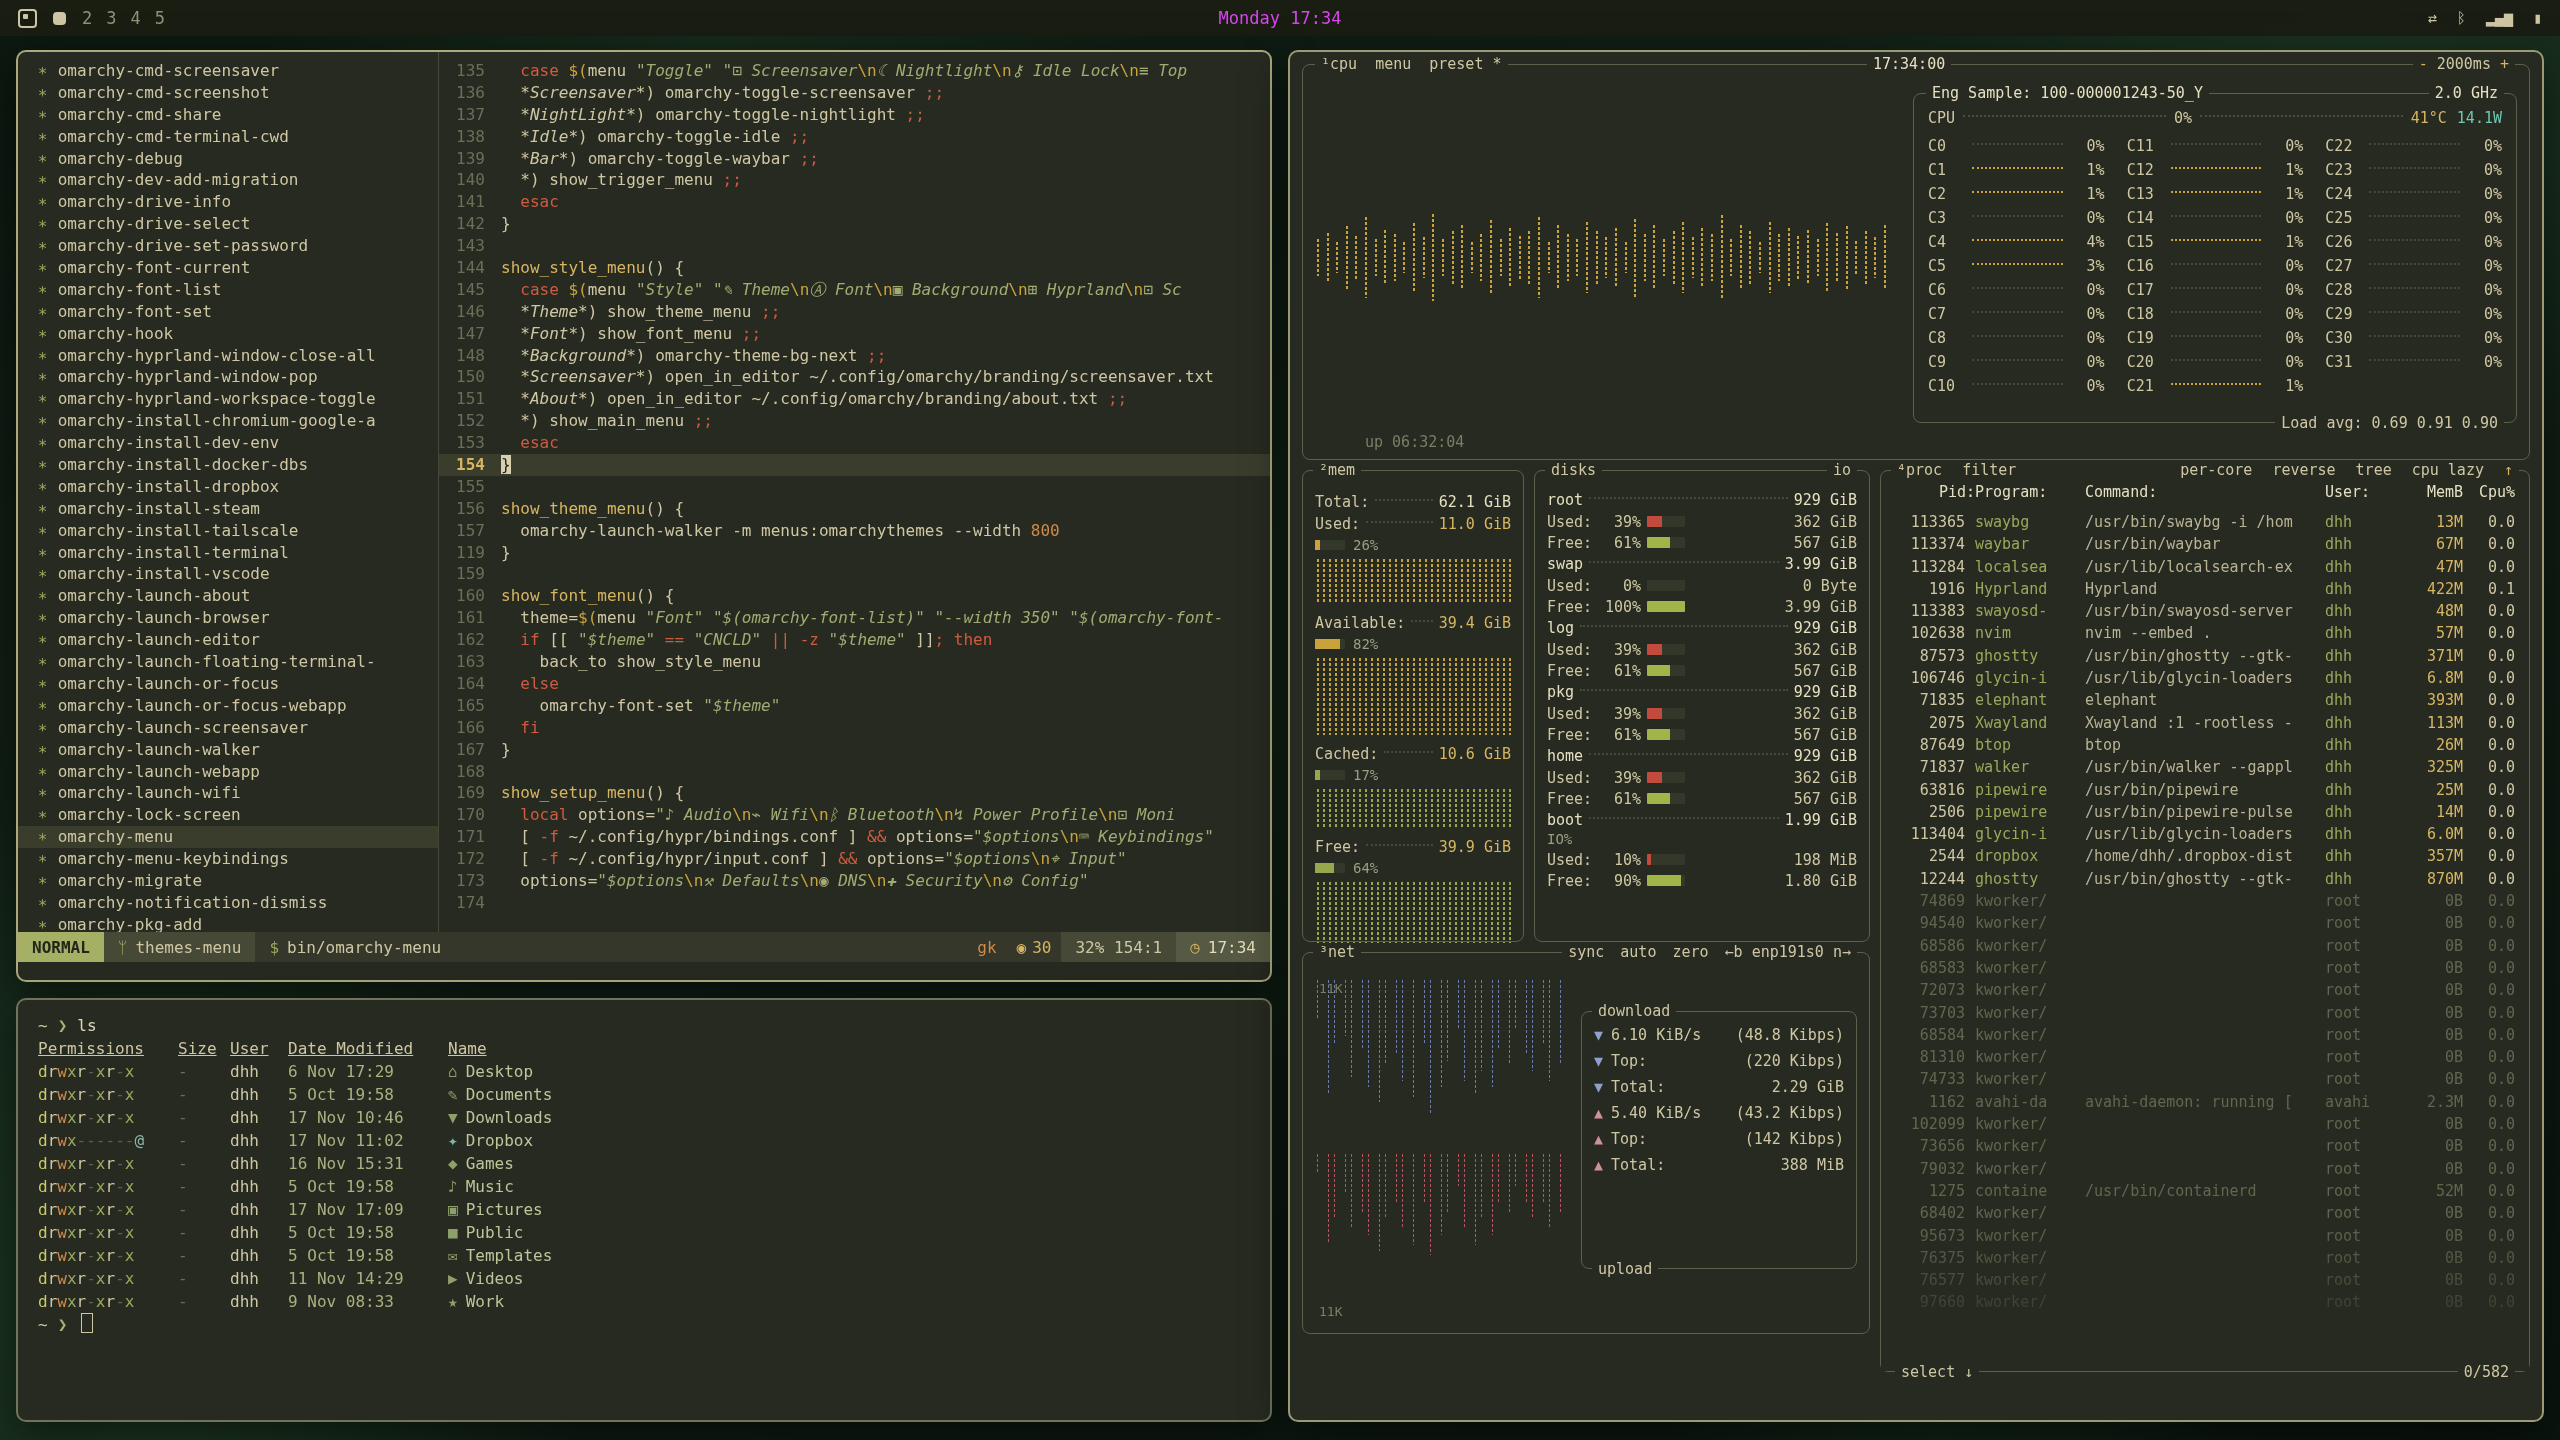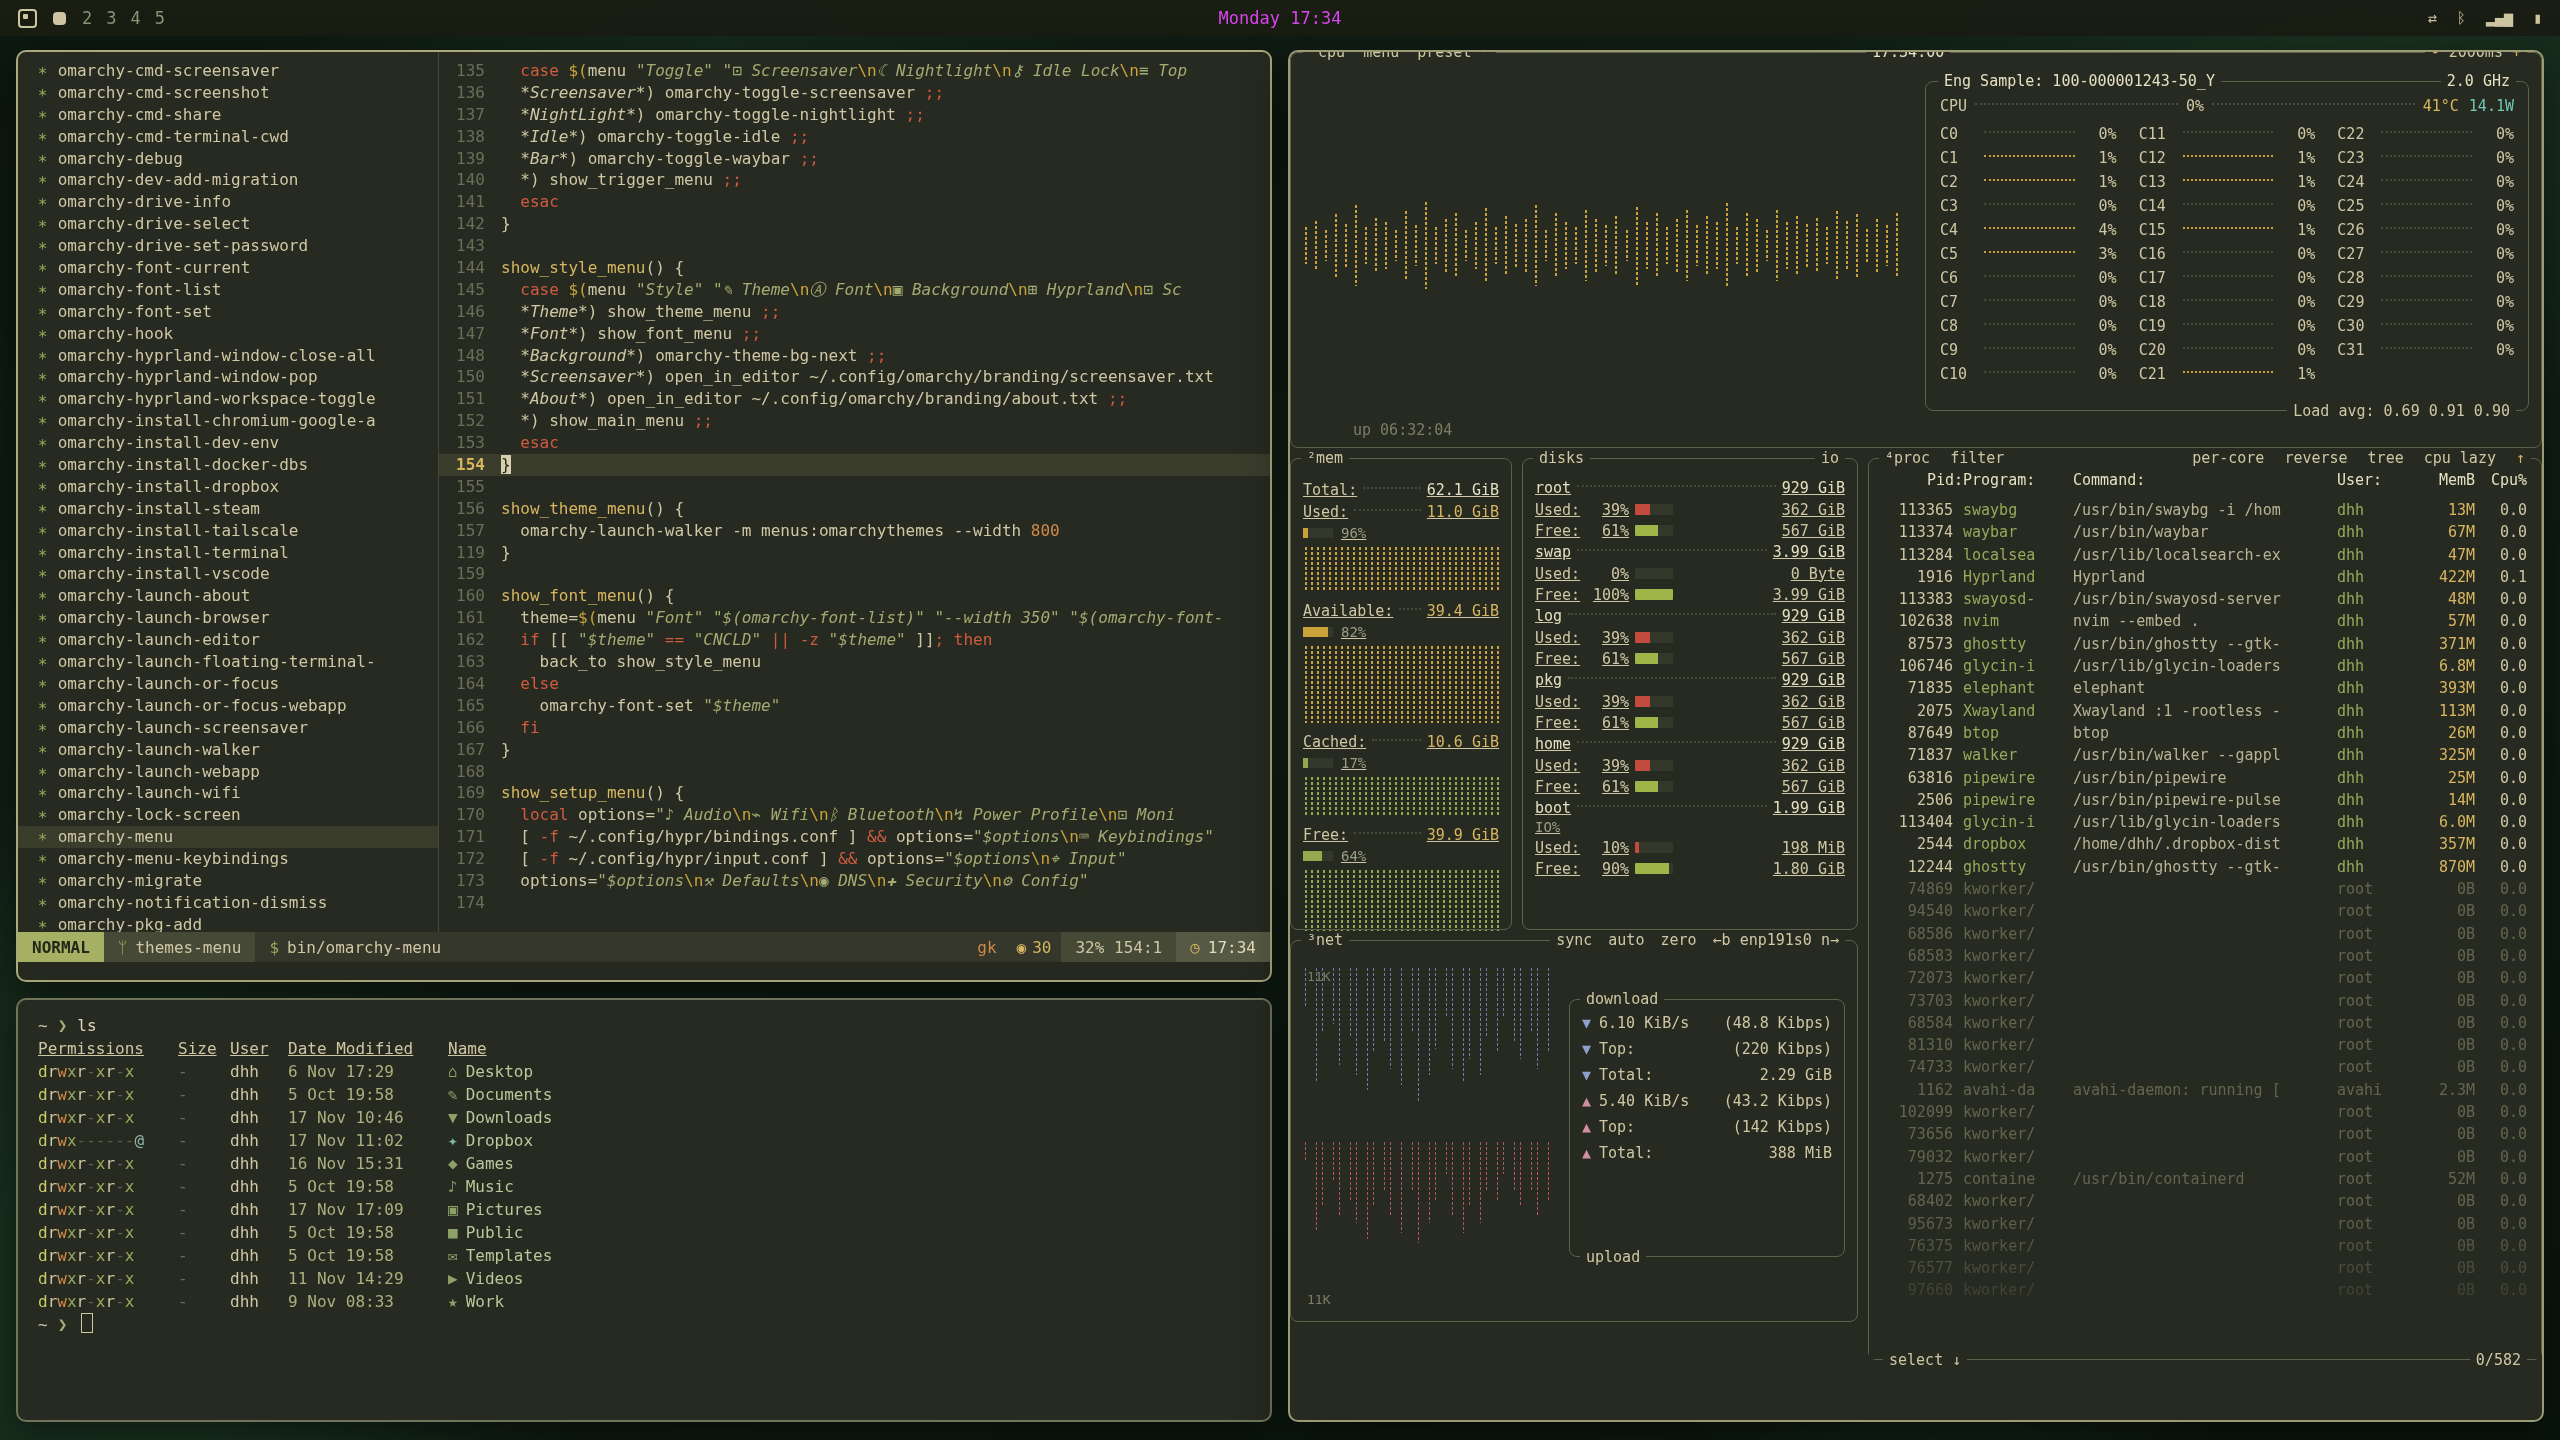--- a/index.html
+++ b/index.html
@@ -75,21 +75,21 @@
   .t-tilde{color:#cfc7a4;} .t-prompt{color:#a8b07a;} .t-cmd{color:#e0d9b8;}
   .ls-row{display:grid;grid-template-columns:140px 52px 58px 160px 1fr;height:23px;line-height:23px;white-space:pre;}
   .ls-h{text-decoration:underline;color:#cfc7a4;}
   .pd{color:#c9cc66;} .pr{color:#cfc7a4;} .pw{color:#d08a4a;} .px{color:#9aa85c;} .pn{color:#5b5f4c;} .pa{color:#8fb5a8;}
   .ls-size{color:#6a6f58;} .ls-user{color:#cfc7a4;} .ls-date{color:#aab07f;}
   .ls-name{color:#b9c79a;display:flex;gap:8px;}
   .ls-icon{color:#8ea06a;} .ls-icon.cyan{color:#7fb5a8;}
   .t-cursor{display:inline-block;width:10px;height:18px;border:1px solid #cfc7a4;margin-left:4px;vertical-align:middle;}
 
   
-  #btop-win{padding:0;font-size:15px;color:#cfc7a4;text-decoration:underline;}
+  #btop-win{padding:12px;font-size:15px;color:#cfc7a4;}
   .bbox{position:relative;border:1px solid #5c614b;border-radius:8px;box-sizing:border-box;}
   .blabel{position:absolute;top:-10px;background:#272a20;padding:0 6px;color:#cfc7a4;white-space:nowrap;}
   .blabel-b{position:absolute;bottom:-10px;background:#272a20;padding:0 6px;white-space:nowrap;}
   .cpu-box{height:396px;margin-bottom:10px;}
   .cpu-tabs{left:12px;display:flex;gap:18px;}
   .cpu-time{left:46%;color:#e6e0c2;}
   .cpu-interval{right:14px;} .cpu-interval b{color:#d7b561;font-weight:normal;}
   #cpu-graph{position:absolute;left:12px;top:34px;right:640px;bottom:44px;display:flex;align-items:center;gap:3px;}
   .gcol{flex:1;background-image:radial-gradient(circle,var(--dc) 1.3px,transparent 1.4px);background-size:6px 5px;}
   .dots-yellow{--dc:#c9a33a;} .dots-green{--dc:#95a84e;} .dots-blue{--dc:#6d7cb0;} .dots-red{--dc:#b85560;}
@@ -705,21 +705,21 @@
             <div id="mem-stats">
                 <div class="mem-line">
                   <span class="mem-label">Used:</span>
                   <span class="mem-dots"></span>
                   <span class="mem-val">11.0 GiB</span>
                 </div>
                 <div class="mem-pct">
                   <span class="mini-gauge yellow">
                     <i style="width: 18%;"></i>
                   </span>
-                  <span>96%</span>
+                  <span>26%</span>
                 </div>
                 <div class="memgraph dots-yellow" style="height: 46px;"></div>
                 <div class="mem-line">
                   <span class="mem-label">Available:</span>
                   <span class="mem-dots"></span>
                   <span class="mem-val">39.4 GiB</span>
                 </div>
                 <div class="mem-pct">
                   <span class="mini-gauge yellow">
                     <i style="width: 82%;"></i>

